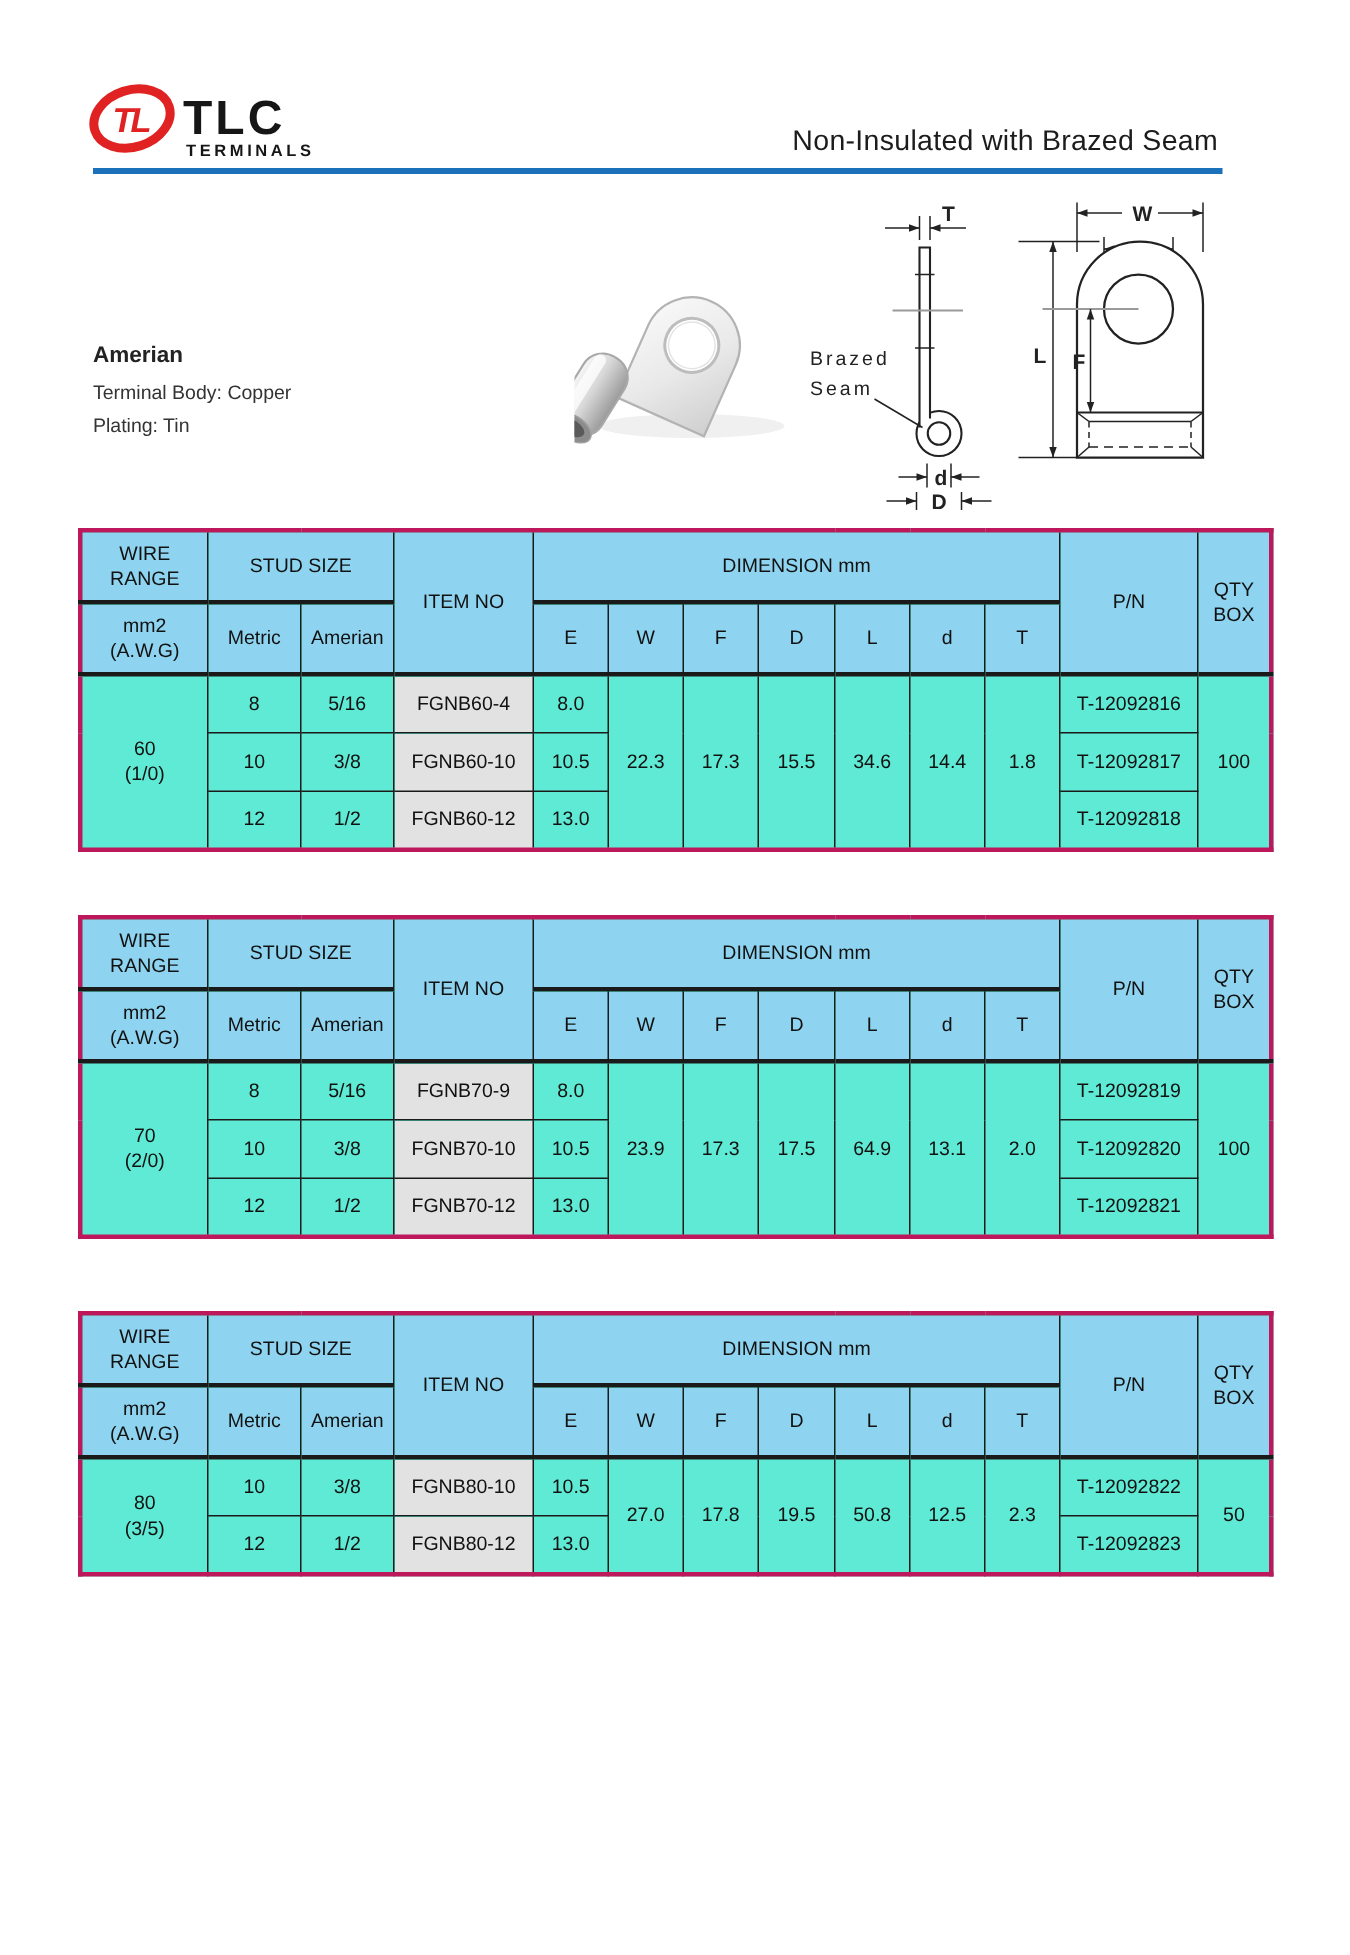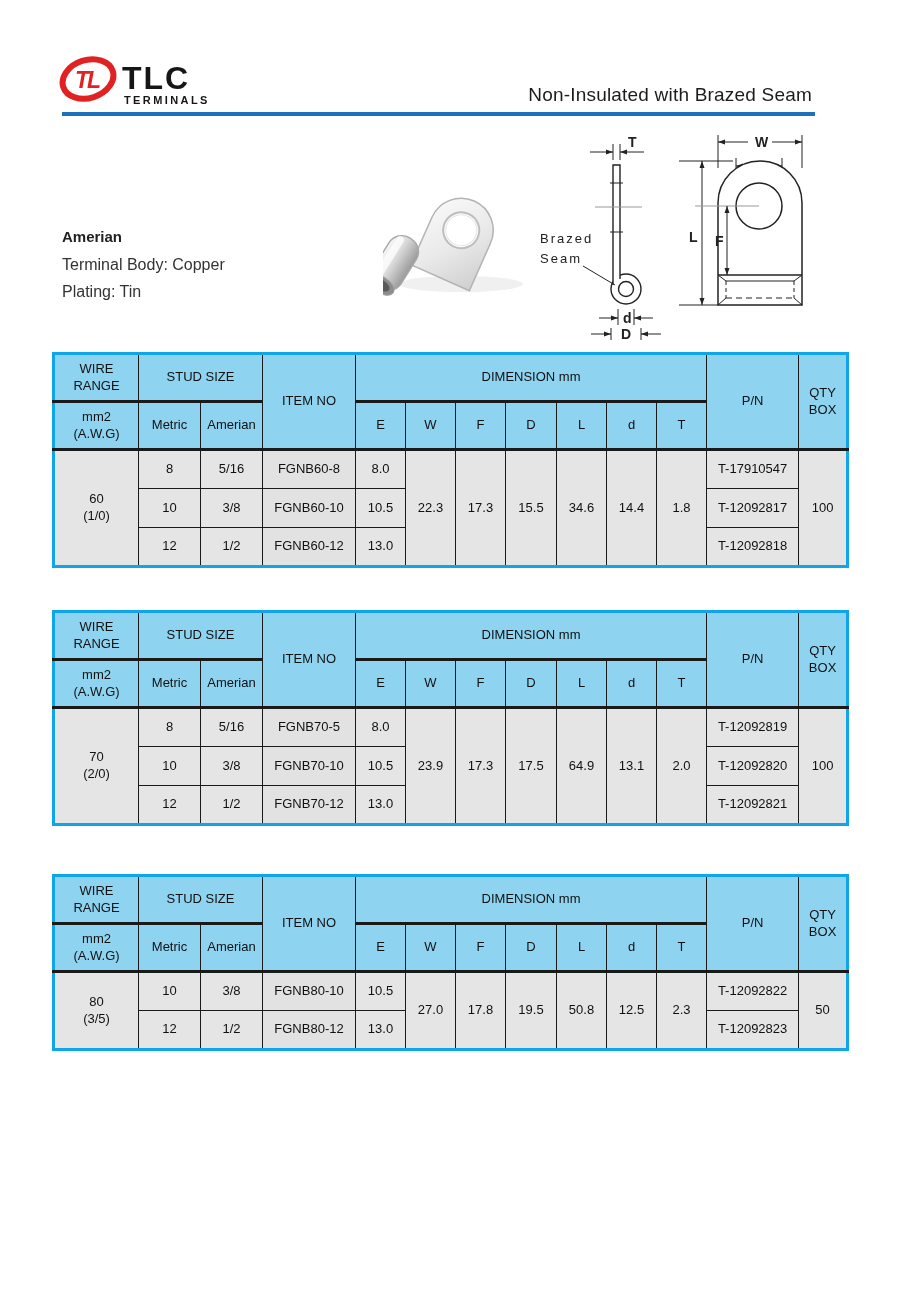--- a/index.html
+++ b/index.html
@@ -12,31 +12,31 @@
   
   .subtitle { left:400px; top:84px; width:412px; text-align:right;
               font-size:19px; color:#1c1c1c; letter-spacing:.2px; }
   .rule { left:62px; top:112px; width:753px; height:4px; background:#1b72bb; }
   .page-title { left:60px; top:122px; font-size:30px; font-weight:700;
                 color:#1c77c4; letter-spacing:1px; word-spacing:10px; }
 
   
   .material { left:62px; top:228px; width:220px; }
   .material .m-head { font-size:15px; font-weight:700; color:#222; margin:0 0 6px 0; }
-  .material .m-line { font-size:16px; color:#333; line-height:1.7; }
+  .material .m-line { font-size:13px; color:#333; line-height:1.7; }
 
   
   .draw text { font-family:"Liberation Sans", sans-serif; fill:#222; }
   .dim-label { font-size:14px; font-weight:600; }
   .note-label { font-size:13px; letter-spacing:2px; }
 
   
   .tbl-wrap { left:52px; }
   table.dtable { border-collapse:collapse; table-layout:fixed; width:794px;
-                 border:3px solid #0ea5e9; background:#e5e5e5; }
+                 border:3px solid #be185d; background:#5eead4; }
   table.dtable th, table.dtable td {
     border:1px solid #1a1a1a; text-align:center; vertical-align:middle;
     font-size:13px; font-weight:400; color:#111; padding:0;
     white-space:pre-line; line-height:1.3; overflow:hidden;
   }
   table.dtable th { background:#8ed4f0; font-weight:400; }
   table.dtable thead tr { height:48px; }
   table.dtable tbody tr { height:39px; }
   table.dtable thead th.split { border-bottom:3px solid #1a1a1a; }
   table.dtable tbody tr:first-child td { border-top:3px solid #1a1a1a; }
@@ -219,29 +219,29 @@
             <th>d</th>
             <th>T</th>
           </tr>
         </thead>
         <tbody>
           <tr>
             <td rowspan="3">60
 (1/0)</td>
             <td>8</td>
             <td>5/16</td>
-            <td class="item">FGNB60-8</td>
+            <td class="item">FGNB60-4</td>
             <td>8.0</td>
             <td rowspan="3">22.3</td>
             <td rowspan="3">17.3</td>
             <td rowspan="3">15.5</td>
             <td rowspan="3">34.6</td>
             <td rowspan="3">14.4</td>
             <td rowspan="3">1.8</td>
-            <td>T-17910547</td>
+            <td>T-12092816</td>
             <td rowspan="3">100</td>
           </tr>
           <tr>
             <td>10</td>
             <td>3/8</td>
             <td class="item">FGNB60-10</td>
             <td>10.5</td>
             <td>T-12092817</td>
           </tr>
           <tr>
@@ -293,21 +293,21 @@
             <th>d</th>
             <th>T</th>
           </tr>
         </thead>
         <tbody>
           <tr>
             <td rowspan="3">70
 (2/0)</td>
             <td>8</td>
             <td>5/16</td>
-            <td class="item">FGNB70-5</td>
+            <td class="item">FGNB70-9</td>
             <td>8.0</td>
             <td rowspan="3">23.9</td>
             <td rowspan="3">17.3</td>
             <td rowspan="3">17.5</td>
             <td rowspan="3">64.9</td>
             <td rowspan="3">13.1</td>
             <td rowspan="3">2.0</td>
             <td>T-12092819</td>
             <td rowspan="3">100</td>
           </tr>

